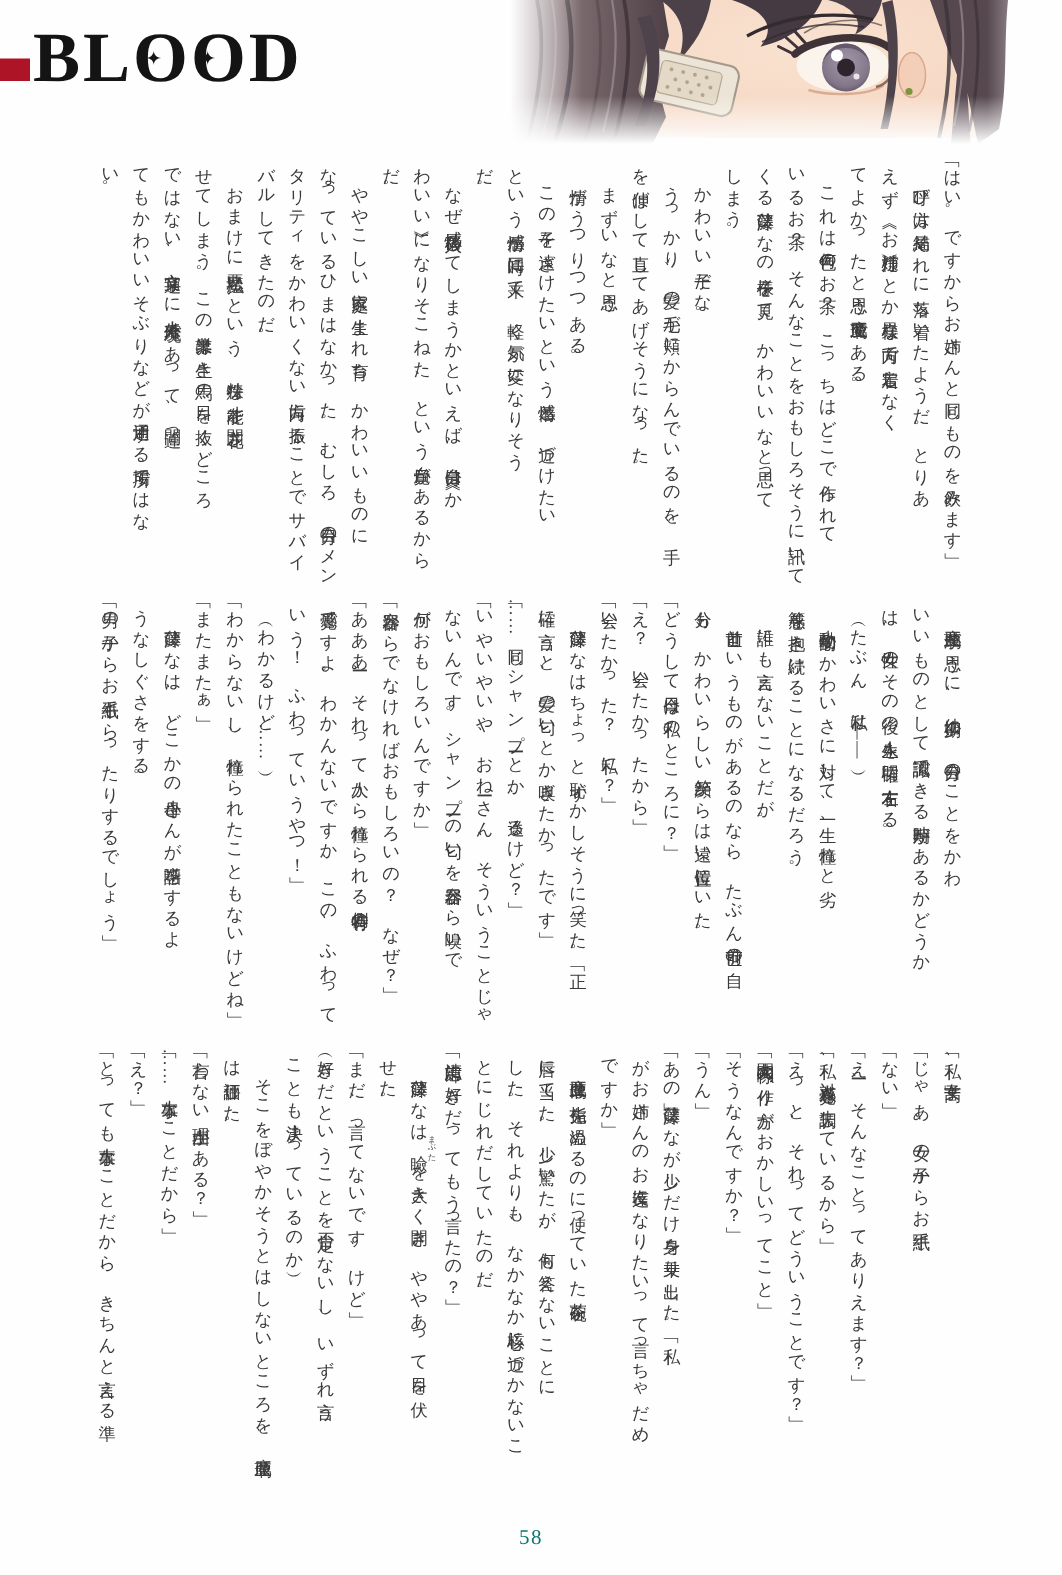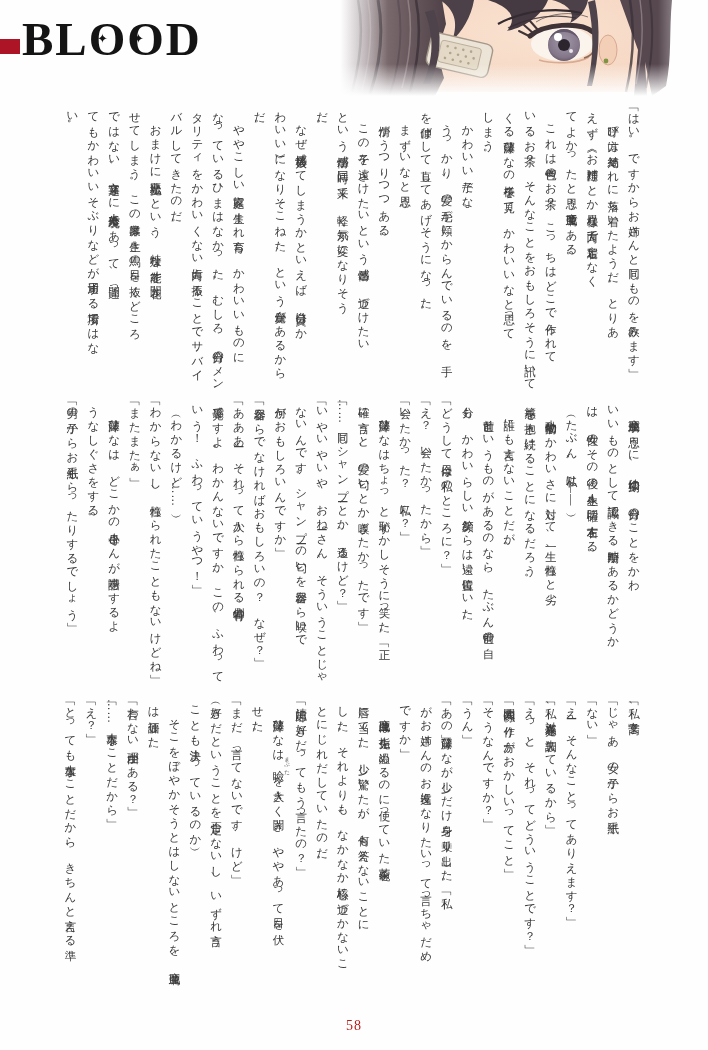--- a/index.html
+++ b/index.html
@@ -32,21 +32,21 @@
   }
   .band .vline{display:block;white-space:pre;}
   #band1{top:104px;height:292px;}
   #band2{top:398px;height:292px;}
   #band3{top:698px;height:292px;}
   ruby{ruby-position:over;}
   rt{font-size:5.5px;letter-spacing:0;color:#4a4a4a;}
   
   .page-number{
     position:absolute;bottom:16px;left:0;width:100%;text-align:center;
-    font-size:14px;color:#b91c1c;letter-spacing:1px;
+    font-size:14px;color:#0f766e;letter-spacing:1px;
   }
 </style>
 </head>
 <body>
 
 <div class="page">
 
   <div class="red-dash"></div>
   <div class="logo">
     <span class="logo-text">BLOOD</span>

